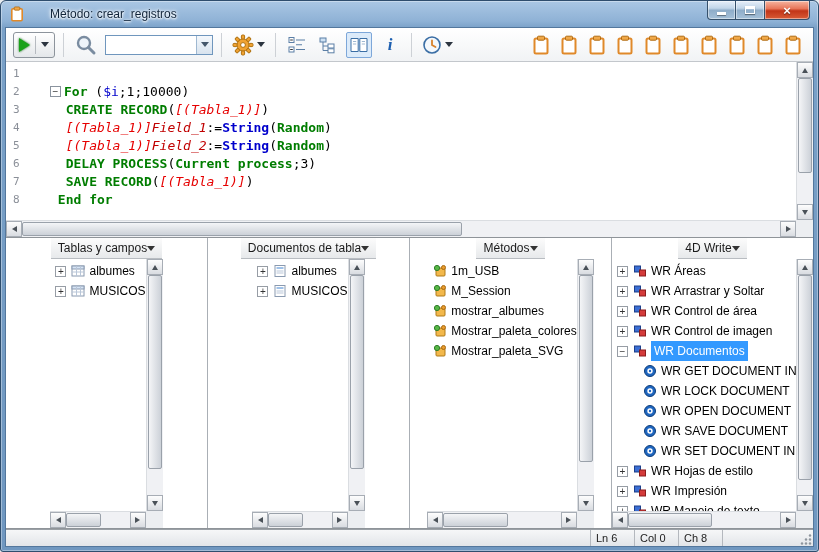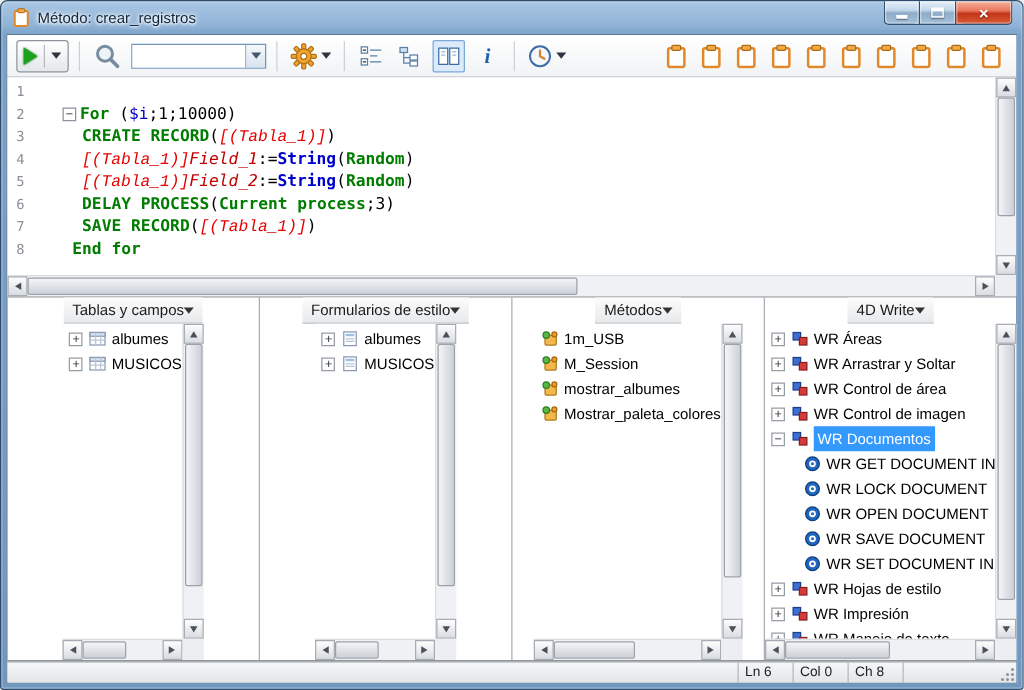--- a/index.html
+++ b/index.html
@@ -5,21 +5,21 @@
   html,body{margin:0;padding:0;width:819px;height:552px;overflow:hidden;
     font-family:"Liberation Sans",sans-serif;background:#e8ecf0;}
   *{box-sizing:border-box;}
 
   
   .window{width:819px;height:552px;border:1px solid #2e4d6d;border-radius:6px 6px 3px 3px;
     background:linear-gradient(180deg,#aac7e4 0,#8fb2d6 20px,#7aa1c8 27px,#6f97c0 100%);
     display:flex;flex-direction:column;box-shadow:inset 0 0 0 1px rgba(255,255,255,.35);}
   .titlebar{height:26px;flex:none;display:flex;align-items:center;padding:0 8px;position:relative;}
   .win-icon{width:16px;height:16px;margin-right:5px;display:inline-flex;flex:none;}
-  .win-title{font-size:12px;color:#10243a;text-shadow:0 0 3px #fff,0 0 5px #fff,0 1px 2px #fff;white-space:nowrap;}
+  .win-title{font-size:12px;color:#10243a;text-shadow:0 0 3px #fff,0 0 5px #fff,0 1px 2px #fff;white-space:nowrap;margin-left:20px;}
   .win-controls{position:absolute;top:0;right:8px;display:flex;}
   .wbtn{height:19px;border:1px solid #35506b;border-top:none;display:flex;align-items:center;justify-content:center;
     box-shadow:inset 0 0 0 1px rgba(255,255,255,.45);}
   .wbtn.min{width:29px;border-radius:0 0 0 4px;background:linear-gradient(180deg,#e6eff9 0,#c2d6e9 40%,#8fadc9 52%,#a6c1d9 100%);}
   .wbtn.max{width:28px;border-left:none;border-right:none;background:linear-gradient(180deg,#e6eff9 0,#c2d6e9 40%,#8fadc9 52%,#a6c1d9 100%);}
   .wbtn.close{width:46px;border-radius:0 0 4px 0;background:linear-gradient(180deg,#f6b5a0 0,#e8765a 42%,#c23518 55%,#d95b36 100%);}
   .glyph-min{width:9px;height:3px;background:#fff;margin-top:7px;box-shadow:0 1px 1px rgba(0,0,0,.4);}
   .glyph-max{width:10px;height:8px;border:1px solid #fff;border-top:3px solid #fff;box-shadow:0 1px 1px rgba(0,0,0,.4);}
   .glyph-close{color:#fff;font-size:13px;font-weight:bold;line-height:1;text-shadow:0 1px 1px rgba(0,0,0,.5);}
 
@@ -50,21 +50,21 @@
   .editor-main{grid-area:main;overflow:hidden;display:flex;background:#fff;
     font-family:"DejaVu Sans Mono",monospace;font-size:13px;line-height:18px;padding-top:3px;}
   .gutter{width:28px;flex:none;padding-left:7px;color:#8a8f98;font-size:11px;}
   .gutter .ln{height:18px;}
   .code{flex:1;min-width:0;white-space:pre;}
   .code-line{height:18px;white-space:pre;margin-left:16px;}
   .fold-box{display:inline-block;width:11px;height:11px;border:1px solid #8a939e;background:#fff;color:#333;
     font-size:10px;line-height:9px;text-align:center;margin-right:3px;vertical-align:1px;font-family:"Liberation Sans",sans-serif;}
   .seg.kw{color:var(--c-keyword,#008000);font-weight:bold;}
   .seg.cmd{color:var(--c-command,#008000);font-weight:bold;}
-  .seg.tbl{color:var(--c-table,#e60000);font-style:italic;font-family:Liberation Mono, monospace;}
+  .seg.tbl{color:var(--c-table,#e60000);font-style:italic;}
   .seg.fld{color:var(--c-field,#c00000);font-style:italic;}
   .seg.fn{color:var(--c-function,#0000cc);font-weight:bold;}
   .seg.var{color:var(--c-variable,#0000cc);}
   .seg.pl{color:#000;}
 
   
   .vsb{grid-area:vsb;width:17px;background:#f0f1f4;border-left:1px solid #dadde1;display:flex;flex-direction:column;}
   .hsb{grid-area:hsb;height:17px;background:#f0f1f4;border-top:1px solid #dadde1;display:flex;}
   .sb-corner{grid-area:corner;background:#eceef1;}
   .sb-btn{flex:none;background:linear-gradient(180deg,#fdfdfd,#d9dce1);border:1px solid #a7adb5;
@@ -370,21 +370,21 @@
                 </div>
                 <div class="sb-btn">
                   <div class="arr-rt"></div>
                 </div>
               </div>
             <div class="sb-corner"></div>
           </div>
         </section>
         <section class="panel">
           <header class="panel-header">
-            <span>Formularios de estilo</span>
+            <span>Documentos de tabla</span>
             <span class="dd-arrow"></span>
           </header>
           <div class="panel-body">
             <div class="panel-list">
                 <div class="list-item">
                   <span class="expand-box">+</span>
                   <span class="item-icon">
                     <svg width="14" height="14" viewBox="0 0 14 14">
                       <rect x="2" y="1.5" width="10" height="11" fill="#fff" stroke="#8a9ab0"></rect>
                       <rect x="3.5" y="3" width="7" height="2" fill="#9fc1e8"></rect>
@@ -471,20 +471,30 @@
                 </div>
                 <div class="list-item">
                   <span class="item-icon">
                     <svg width="14" height="14" viewBox="0 0 14 14">
                       <rect x="3" y="4" width="9" height="8" rx="1" fill="#f2b84b" stroke="#b07a1a"></rect>
                       <circle cx="10.5" cy="3.5" r="2" fill="#e89b2e" stroke="#a86a10"></circle>
                       <circle cx="4" cy="4" r="2.6" fill="#58b847" stroke="#2e7d27"></circle>
                     </svg>
                   </span>
                   <span class="item-label">Mostrar_paleta_colores</span>
+                </div>
+                <div class="list-item">
+                  <span class="item-icon">
+                    <svg width="14" height="14" viewBox="0 0 14 14">
+                      <rect x="3" y="4" width="9" height="8" rx="1" fill="#f2b84b" stroke="#b07a1a"></rect>
+                      <circle cx="10.5" cy="3.5" r="2" fill="#e89b2e" stroke="#a86a10"></circle>
+                      <circle cx="4" cy="4" r="2.6" fill="#58b847" stroke="#2e7d27"></circle>
+                    </svg>
+                  </span>
+                  <span class="item-label">Mostrar_paleta_SVG</span>
                 </div>
               </div>
             <div class="vsb">
                 <div class="sb-btn">
                   <div class="arr-up"></div>
                 </div>
                 <div class="sb-track">
                   <div class="sb-thumb" style="height: 85%;"></div>
                 </div>
                 <div class="sb-btn">

